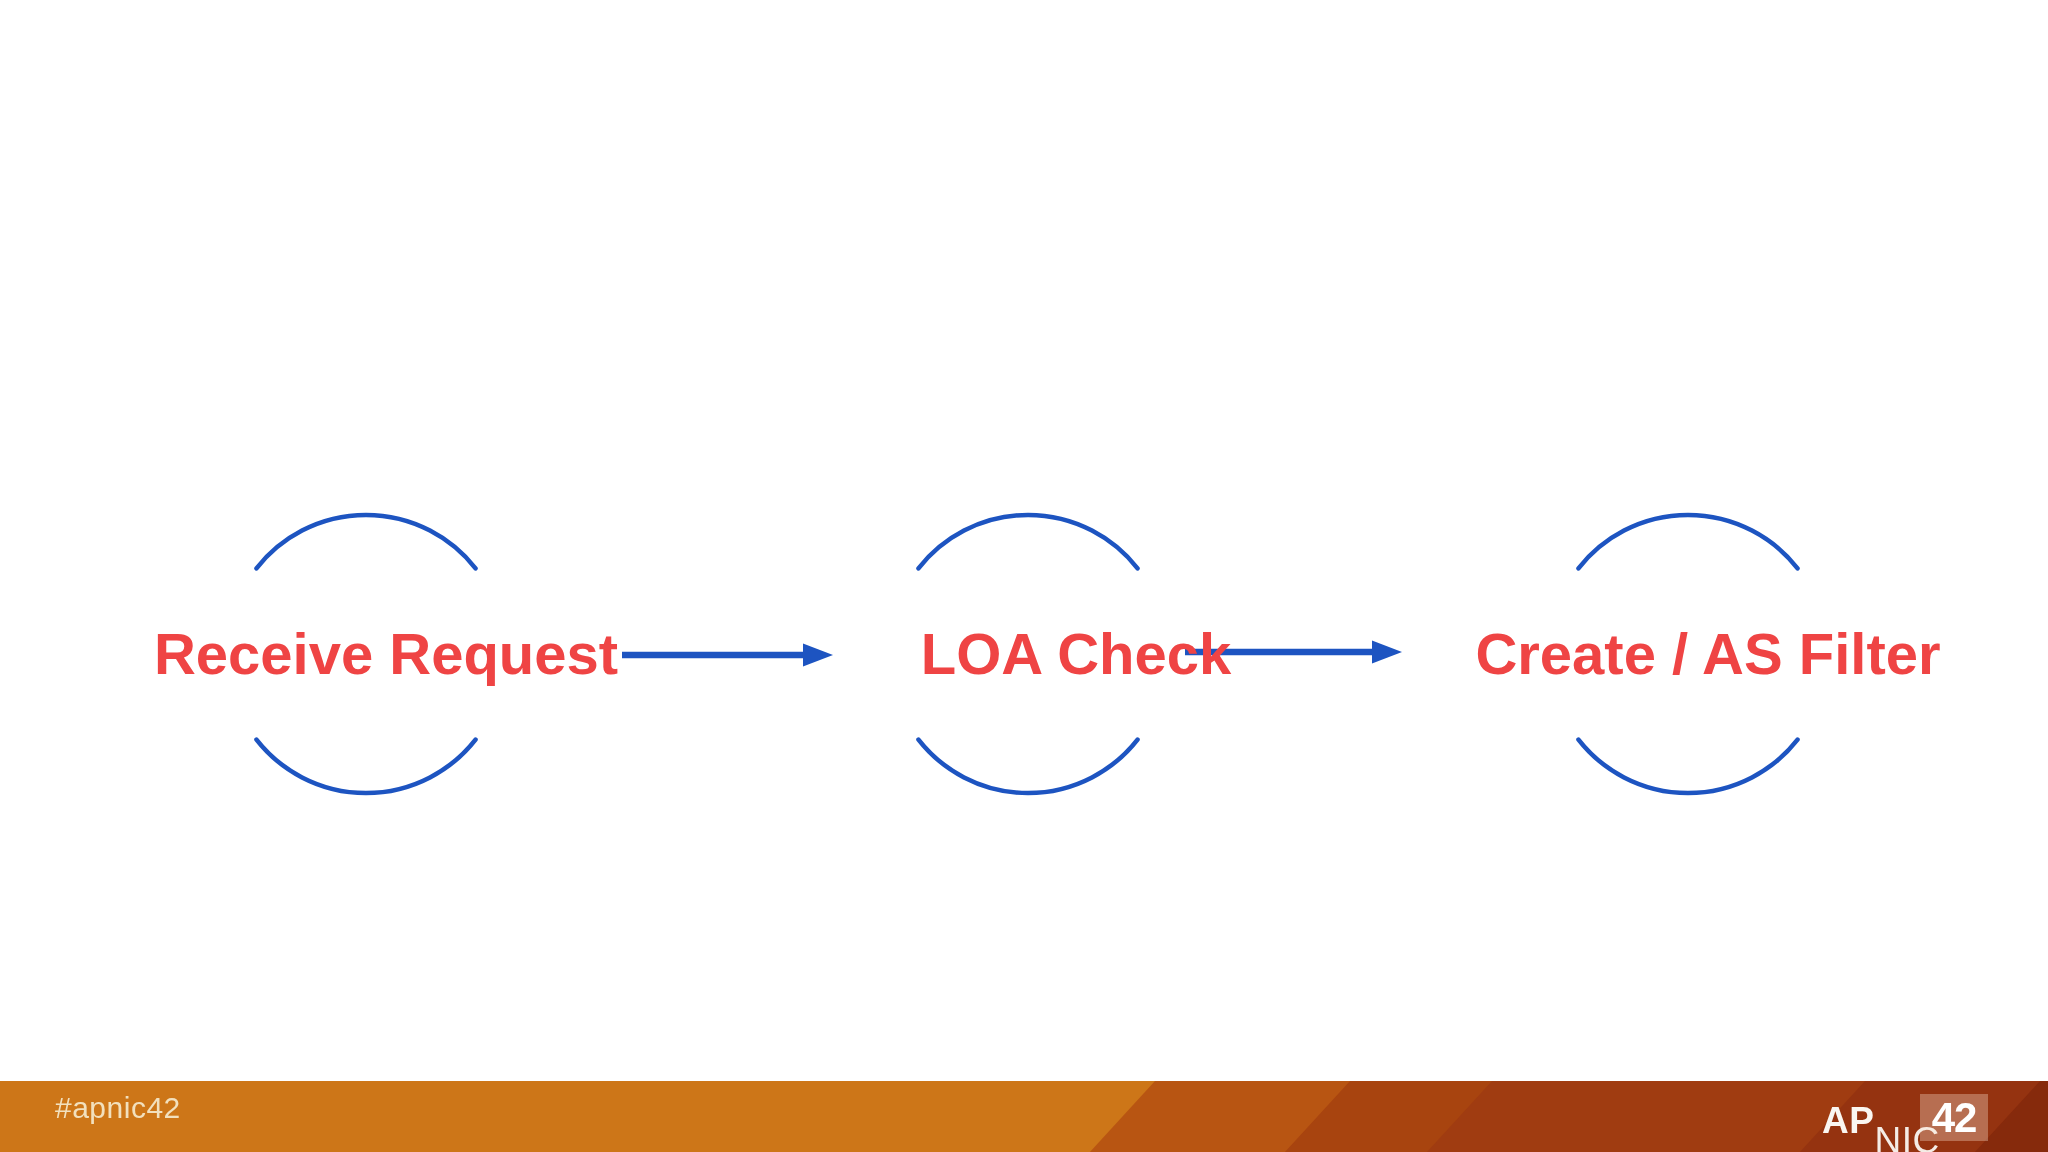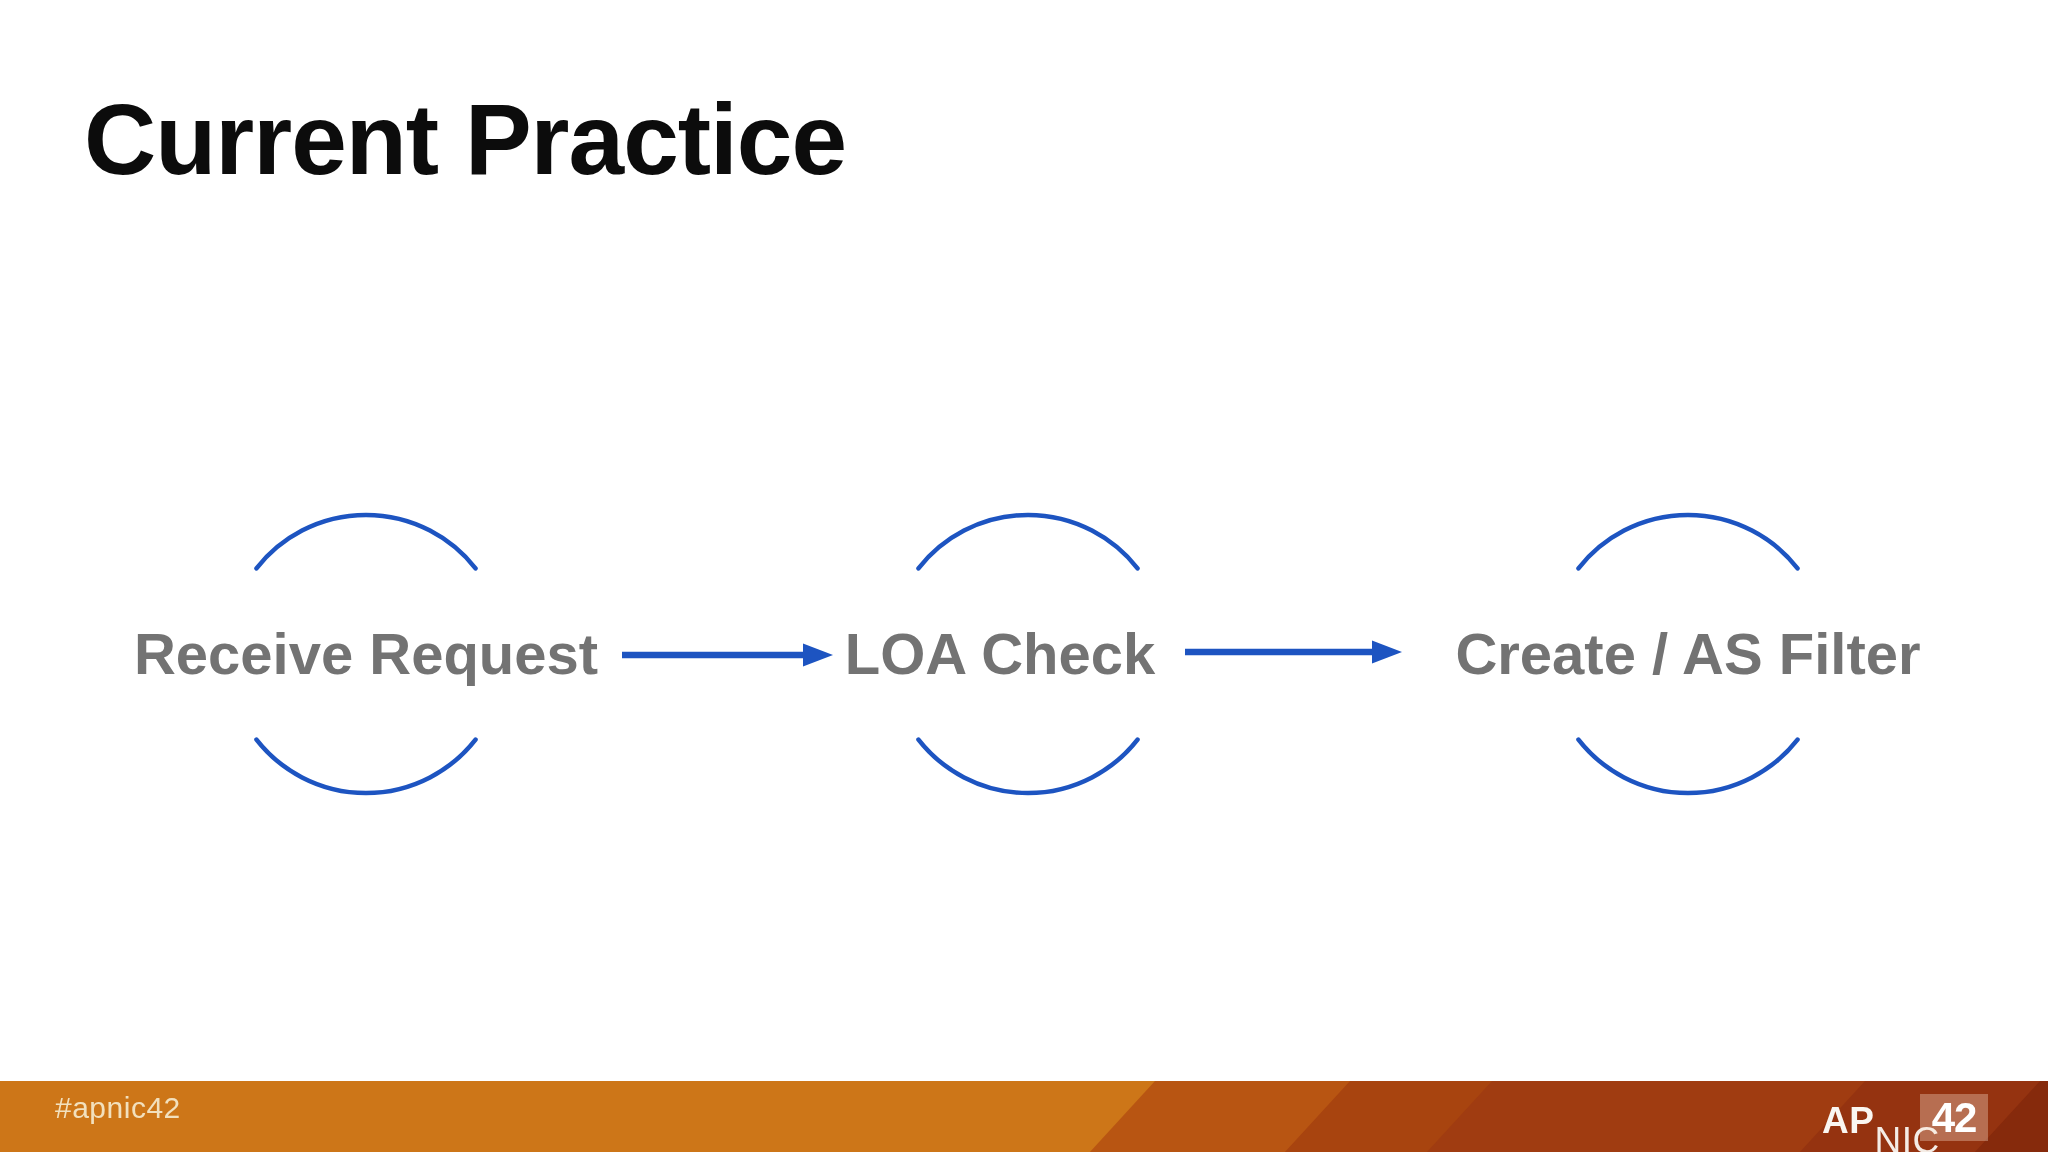--- a/index.html
+++ b/index.html
@@ -8,22 +8,23 @@
     font-family:"Liberation Sans",sans-serif;
   }
   .slide-title{
     position:absolute;left:84px;top:82px;margin:0;
     font-size:100px;font-weight:bold;letter-spacing:-1px;color:#0c0c0c;
     line-height:1.15;white-space:nowrap;
   }
   #flow-svg{position:absolute;left:0;top:0;width:2048px;height:1152px;}
   .flow-node{
     position:absolute;transform:translate(-50%,-50%);
-    text-align:center;color:#737373;font-weight:bold;font-size:58px;line-height:58px;
+    text-align:center;color:#ef4444;font-weight:bold;font-size:58px;line-height:58px;
     white-space:nowrap;
+    margin-left:20px;
   }
   .footer{
     position:absolute;left:0;bottom:0;width:2048px;height:71px;overflow:hidden;
   }
   .footer-base{position:absolute;inset:0;}
   .footer-stripe{position:absolute;top:0;height:71px;transform-origin:top left;}
   .footer-hashtag{
     position:absolute;left:55px;top:0;height:54px;display:flex;align-items:center;
     font-size:30px;letter-spacing:0.5px;z-index:3;
   }
@@ -38,40 +39,39 @@
     background:rgba(255,236,221,0.32);
     display:flex;align-items:center;justify-content:center;
     font-size:42px;font-weight:bold;color:#ffffff;letter-spacing:-1px;
   }
 </style>
 </head>
 <body>
 
 <div class="slide">
 
-  <h1 class="slide-title">Current Practice</h1>
 
   <svg id="flow-svg" viewBox="0 0 2048 1152" xmlns="http://www.w3.org/2000/svg">
       <path d="M 256.4665052486656 568.4230549297336 A 139 139 0 0 1 475.5334947513344 568.4230549297336" fill="none" stroke="#1d54c1" stroke-width="4.5" stroke-linecap="round"></path>
       <path d="M 256.4665052486656 739.5769450702664 A 139 139 0 0 0 475.5334947513344 739.5769450702664" fill="none" stroke="#1d54c1" stroke-width="4.5" stroke-linecap="round"></path>
       <path d="M 918.4665052486656 568.4230549297336 A 139 139 0 0 1 1137.5334947513343 568.4230549297336" fill="none" stroke="#1d54c1" stroke-width="4.5" stroke-linecap="round"></path>
       <path d="M 918.4665052486656 739.5769450702664 A 139 139 0 0 0 1137.5334947513343 739.5769450702664" fill="none" stroke="#1d54c1" stroke-width="4.5" stroke-linecap="round"></path>
       <path d="M 1578.4665052486657 568.4230549297336 A 139 139 0 0 1 1797.5334947513343 568.4230549297336" fill="none" stroke="#1d54c1" stroke-width="4.5" stroke-linecap="round"></path>
       <path d="M 1578.4665052486657 739.5769450702664 A 139 139 0 0 0 1797.5334947513343 739.5769450702664" fill="none" stroke="#1d54c1" stroke-width="4.5" stroke-linecap="round"></path>
       <line x1="622" y1="655" x2="809" y2="655" stroke="#1d54c1" stroke-width="6.5"></line>
       <polygon points="833,655 803,643.5 803,666.5" fill="#1d54c1"></polygon>
       <line x1="1185" y1="652" x2="1378" y2="652" stroke="#1d54c1" stroke-width="6.5"></line>
       <polygon points="1402,652 1372,640.5 1372,663.5" fill="#1d54c1"></polygon>
     </svg>
 
   <div class="flow-node" id="node-0" style="left: 366px; top: 654px;">
     <div>Receive Request</div>
   </div>
 
-  <div class="flow-node" id="node-1" style="left: 1000px; top: 654px;">
+  <div class="flow-node" id="node-1" style="left: 1056px; top: 654px;">
     <div>LOA Check</div>
   </div>
 
   <div class="flow-node" id="node-2" style="left: 1688px; top: 654px;">
     <div>Create / AS Filter</div>
   </div>
 
   <div class="footer">
     <div class="footer-base" id="footer-base" style="background: rgb(205, 118, 24);"></div>
     <div id="footer-stripes">

